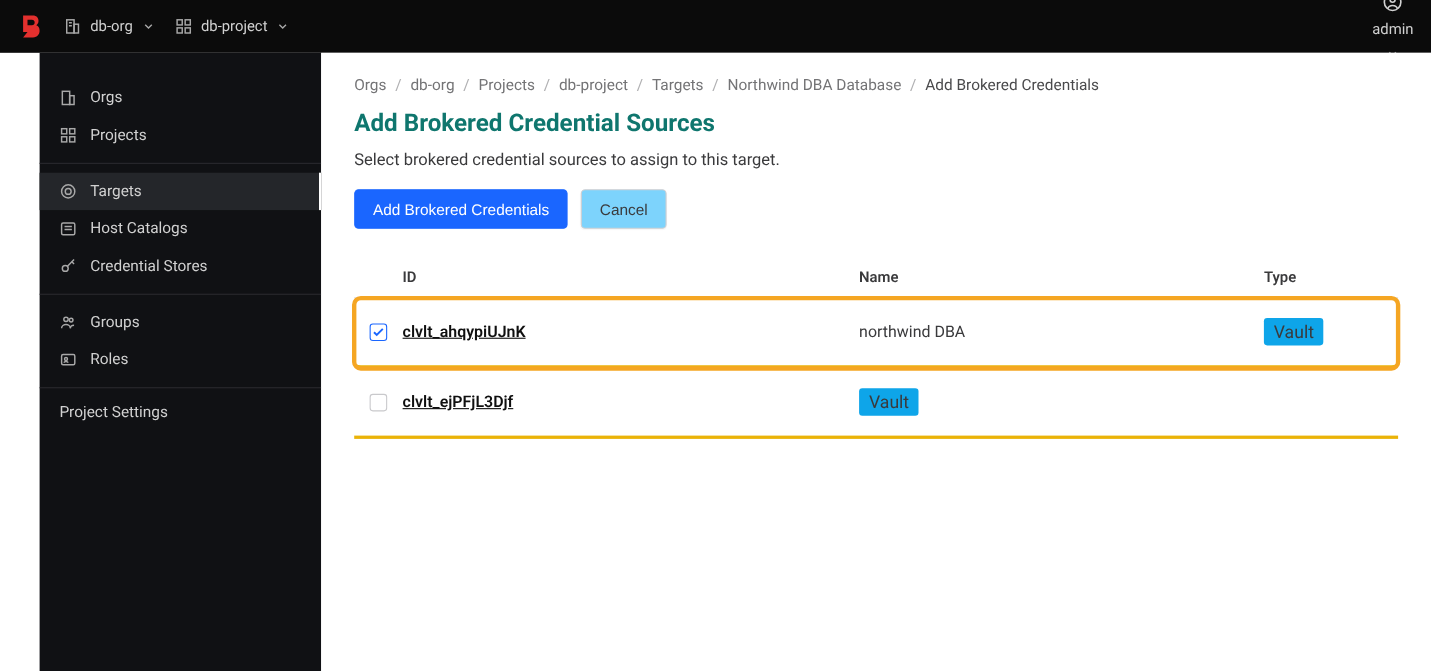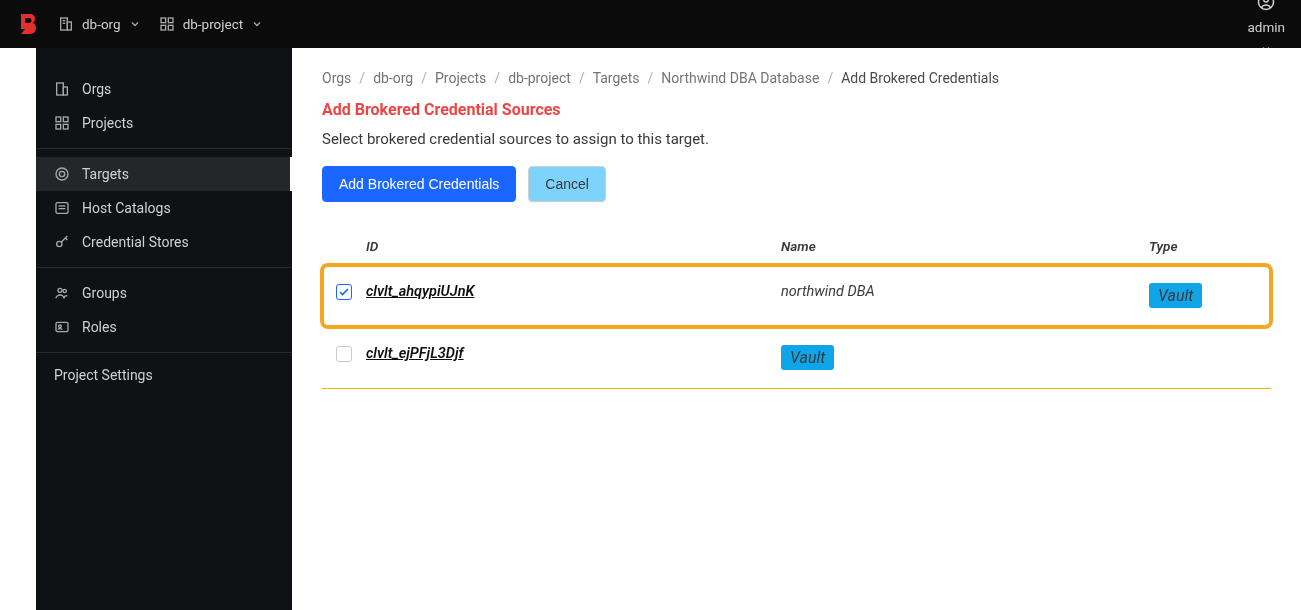--- a/index.html
+++ b/index.html
@@ -21,34 +21,34 @@
     .side-item.active::after { content: ""; position: absolute; right: 0; top: 0; bottom: 0; width: 2px; background: #fff; }
     .side-item .ic { width: 16px; height: 16px; color: #a8a8a8; flex-shrink: 0; }
     .side-settings { padding: 14px 18px; color: #d1d1d1; cursor: pointer; }
     
     .main { flex: 1; background: #fff; padding: 22px 30px; overflow: auto; }
     .breadcrumb { display: flex; flex-wrap: wrap; gap: 8px; font-size: 14px; color: #747476; margin-bottom: 14px; }
     .breadcrumb .sep { color: #b0b0b2; }
     .breadcrumb .bc { cursor: pointer; }
     .breadcrumb .bc.current { color: #4a4a4c; }
     
-    h1 { font-size: 16px; font-weight: 700; margin-bottom: 2px; color: #ef4444; }
+    h1 { font-size: 22px; font-weight: 700; margin-bottom: 2px; color: #0f766e; }
     .subtitle { font-size: 15px; color: #3a3a3c; margin-bottom: 18px; margin-top: 11px; }
     
     .actions { display: flex; gap: 12px; margin-bottom: 26px; }
     .btn { padding: 9px 16px; font-size: 14px; border-radius: 4px; cursor: pointer; font-weight: 500; border: 1px solid transparent; }
     .btn-primary { background: #1a66ff; color: #fff; border-color: #1a66ff; }
     .btn-secondary { background: #7dd3fc; color: #3a3a3c; border-color: #cfcfd2; box-shadow: 0 1px 1px rgba(0,0,0,0.04); }
     
-    .table { width: 100%; font-style: italic; }
+    .table { width: 100%; }
     .thead { display: flex; padding: 10px 14px; border-bottom: 1px solid #e3e3e6; font-size: 13.5px; font-weight: 600; color: #3a3a3c; }
     .col-id { flex: 0 0 445px; display: flex; align-items: center; gap: 14px; }
     .col-name { flex: 0 0 368px; }
     .col-type { flex: 1; }
-    .trow { display: flex; align-items: flex-start; padding: 18px 14px; border-bottom: 1px solid #eab308; font-size: 14.5px; }
+    .trow { display: flex; align-items: center; padding: 18px 14px; border-bottom: 3px solid #eab308; font-size: 14.5px; }
     .trow.highlighted { outline: 4px solid #f5a623; outline-offset: -2px; border-radius: 6px; }
     .chk { width: 16px; height: 16px; border: 1.5px solid #c9c9cc; border-radius: 3px; background: #fff; display: inline-flex; align-items: center; justify-content: center; cursor: pointer; }
     .chk.checked { border-color: #1a66ff; }
     .chk.checked svg { display: block; }
     .chk svg { display: none; width: 12px; height: 12px; color: #1a66ff; }
     .link { text-decoration: underline; color: #0f0f0f; font-weight: 600; cursor: pointer; }
     .badge { background: #0ea5e9; color: #3a3a3c; padding: 3px 9px; border-radius: 3px; font-size: 16px; display: inline-block; }
     .cell-name { color: #3a3a3c; }
   </style>
 </head>

